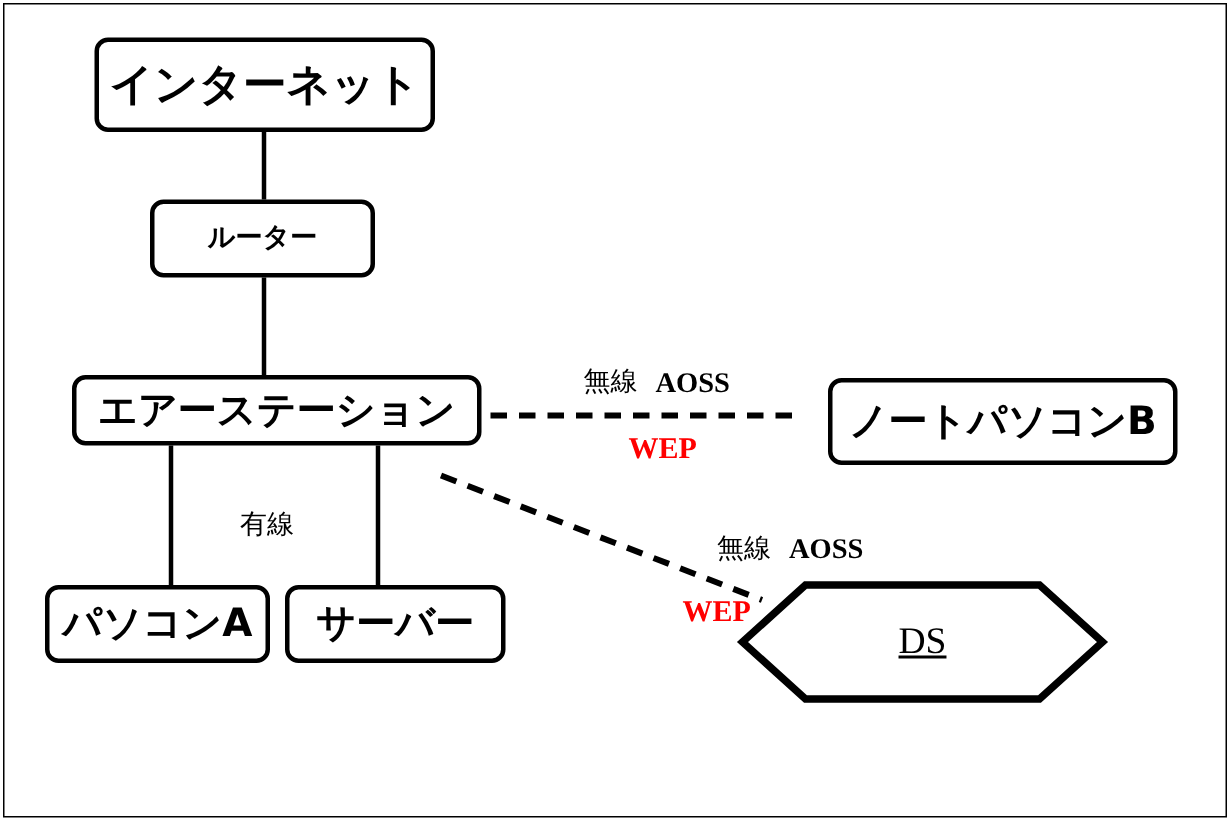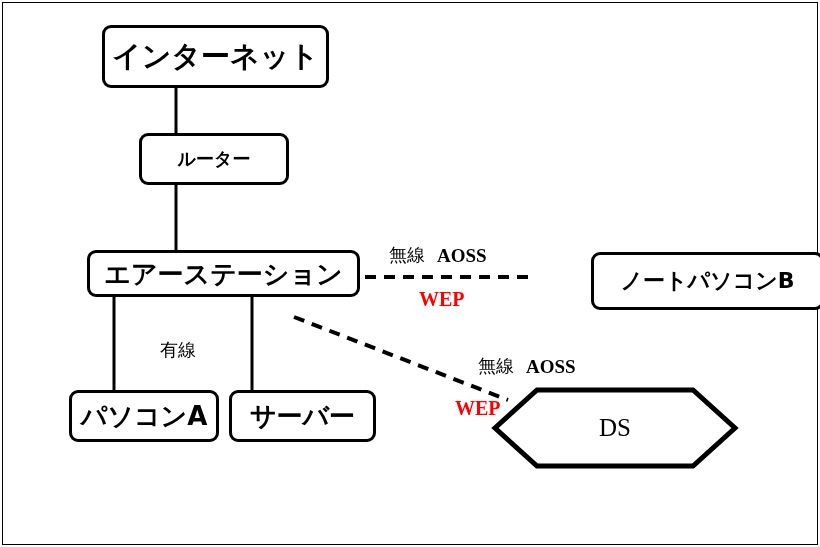--- a/index.html
+++ b/index.html
@@ -43,39 +43,39 @@
     background: #ffffff;
     display: flex;
     align-items: center;
     justify-content: center;
     color: #000000;
     font-family: "DejaVu Sans", "Liberation Sans", sans-serif;
     font-weight: 700;
     letter-spacing: 0px;
     white-space: nowrap;
     line-height: 1;
-    margin-left: 39px;
   }
   .hex-label {
     position: absolute;
     display: flex;
     flex-direction: column;
     align-items: center;
     justify-content: center;
     color: #000000;
     font-family: "DejaVu Sans", "Liberation Sans", sans-serif;
     font-weight: 700;
     line-height: 1.05;
     white-space: nowrap;
     pointer-events: none;
   }
   .hex-label .ds-line {
     font-family: "Liberation Serif", "DejaVu Serif", serif;
     font-weight: 400;
     font-size: 25px;
+    text-decoration: underline;
   }
   .edge-label {
     position: absolute;
     color: #000000;
     white-space: nowrap;
     line-height: 1;
   }
   .lbl-jp {
     font-family: "DejaVu Sans", "Liberation Sans", sans-serif;
     font-weight: 400;
@@ -122,21 +122,21 @@
   </div>
 
   <div class="node-box" style="left:30px; top:390px; width:150px; height:52px; font-size:26px;">
     <span>パソコンA</span>
   </div>
 
   <div class="node-box" style="left:190px; top:390px; width:147px; height:52px; font-size:26px;">
     <span>サーバー</span>
   </div>
 
-  <div class="node-box" style="left:552px; top:252px; width:233px; height:58px; font-size:22px;">
+  <div class="node-box" style="left:552px; top:252px; width:233px; height:58px; font-size:26px;">
     <span>ノートパソコンB</span>
   </div>
 
   <div class="hex-label" style="left:495px; top:390px; width:240px; height:76px; font-size:25px;">
     <span class="ds-line">DS</span>
   </div>
 
   <div class="edge-label lbl-jp" style="left:160px; top:341px; font-size:18px;">有線</div>
 
   <div class="edge-label lbl-jp" style="left:389px; top:246px; font-size:18px;">無線</div>

